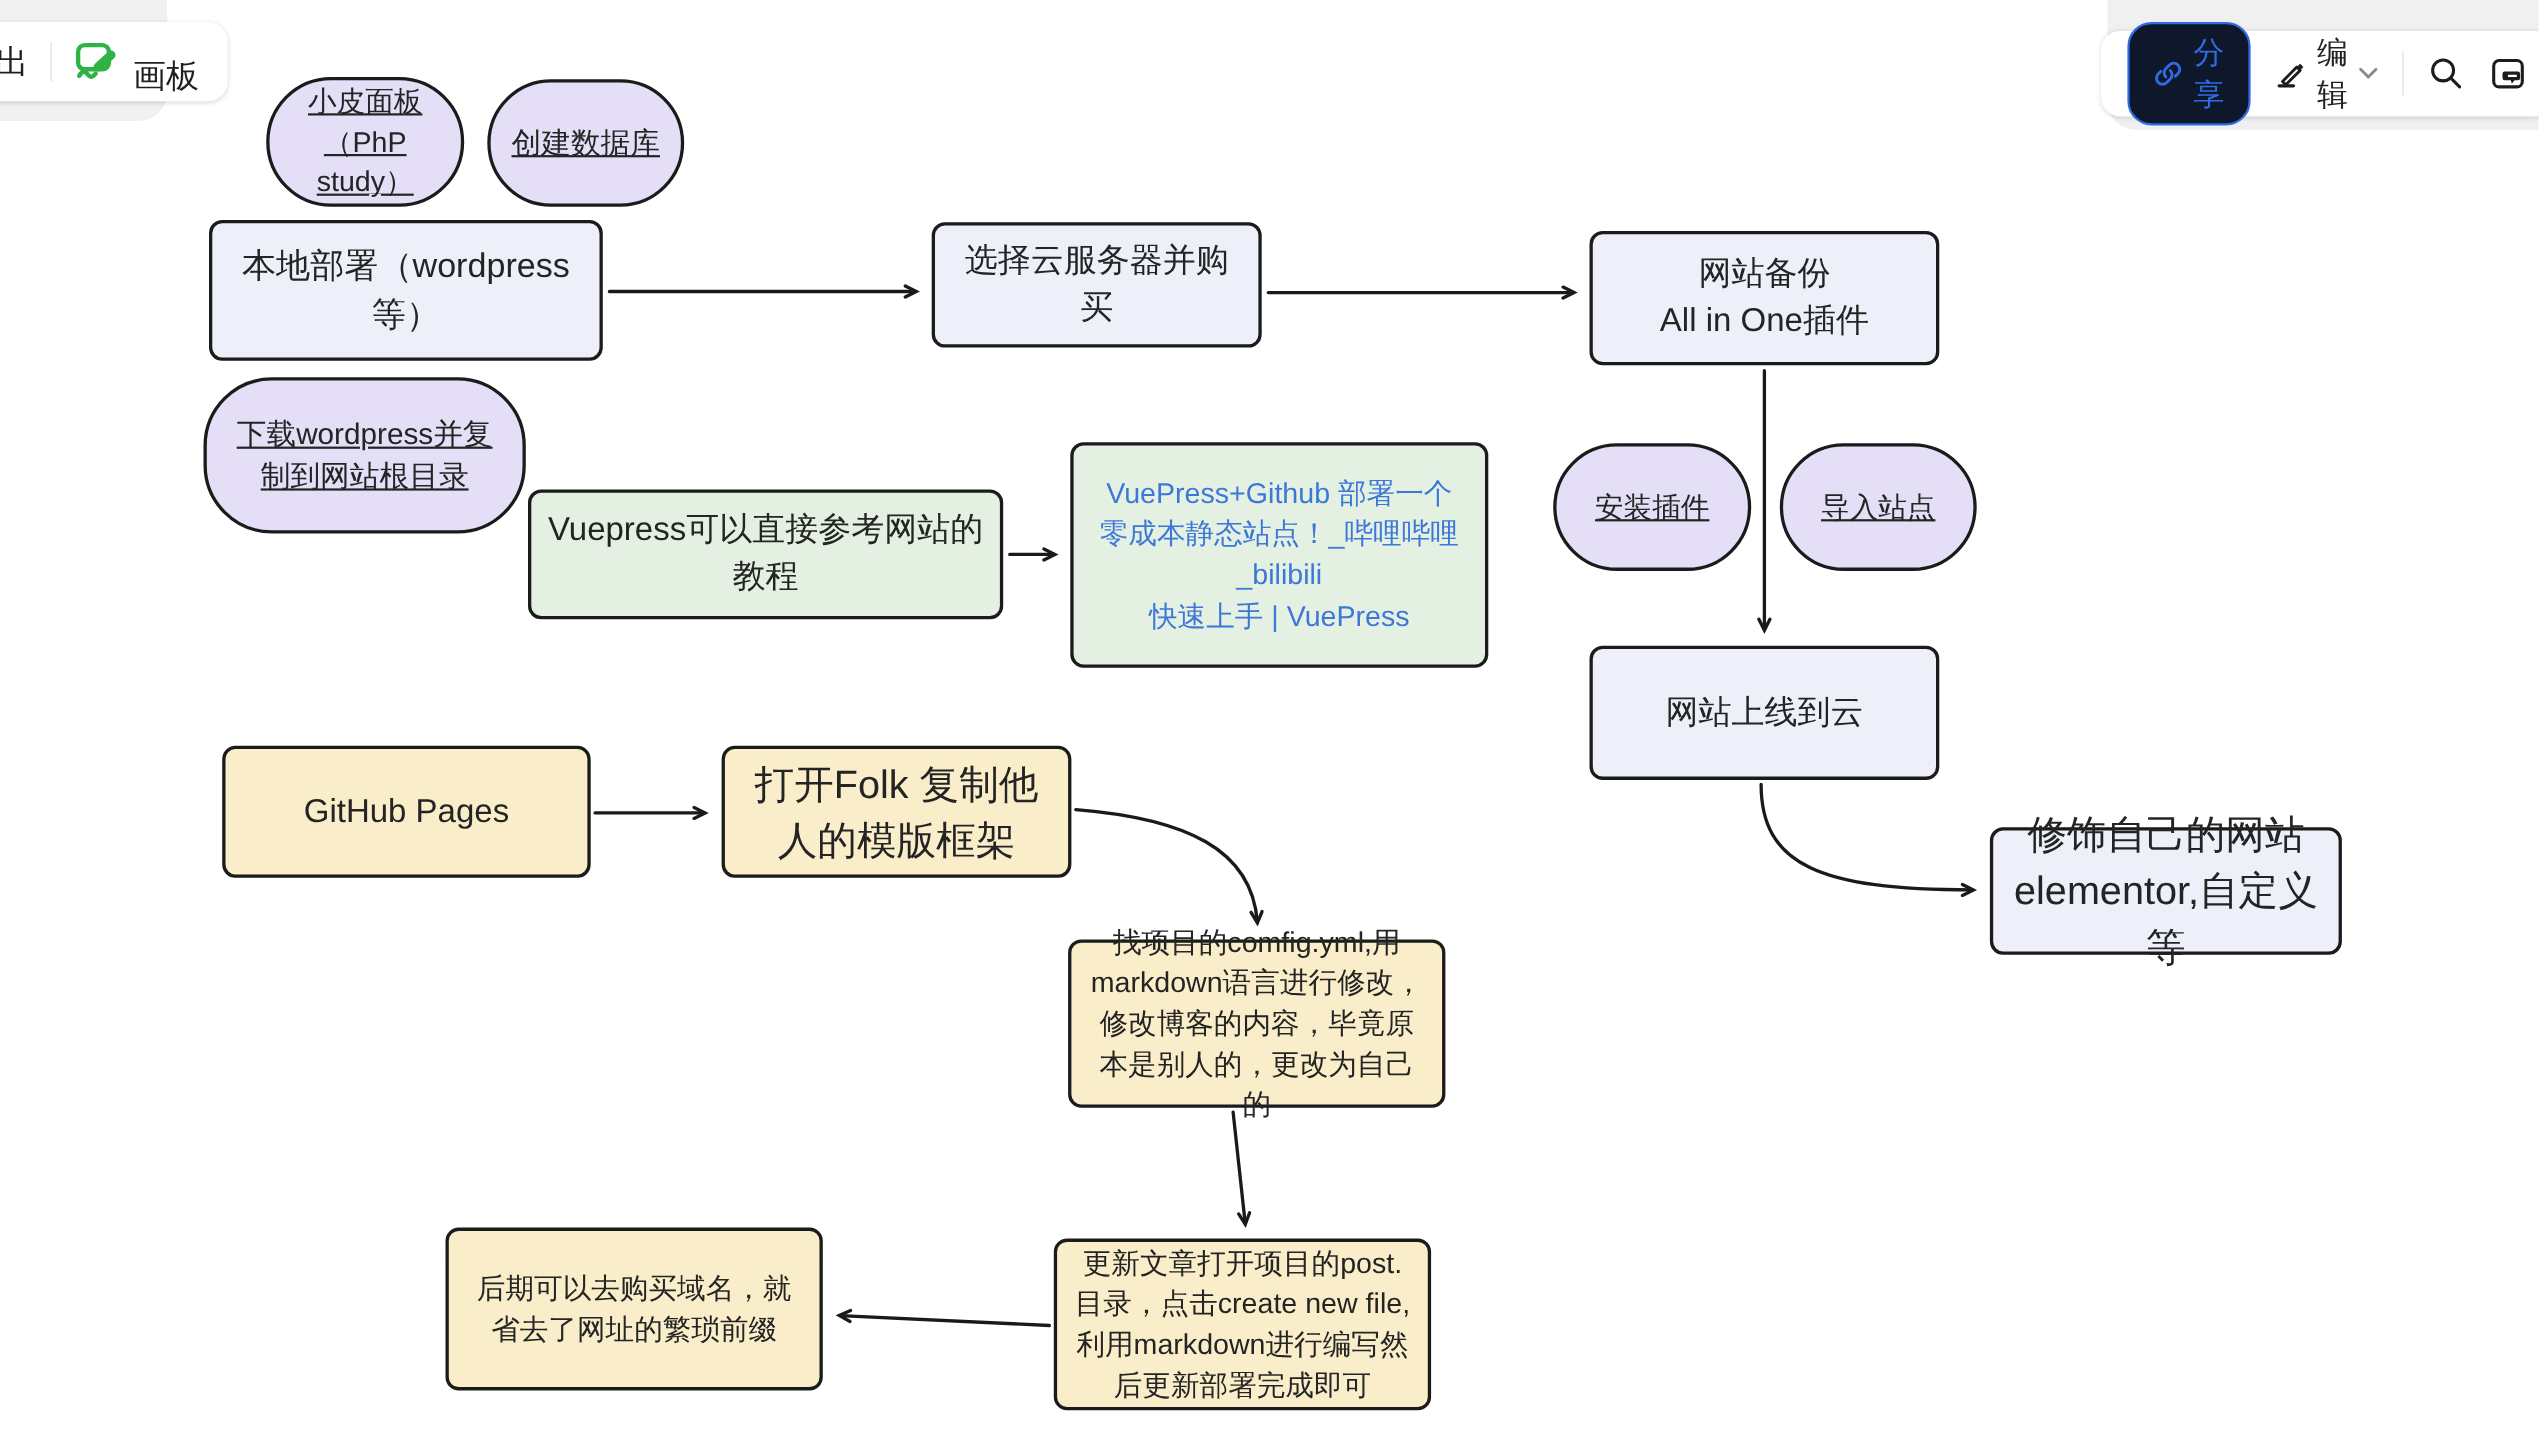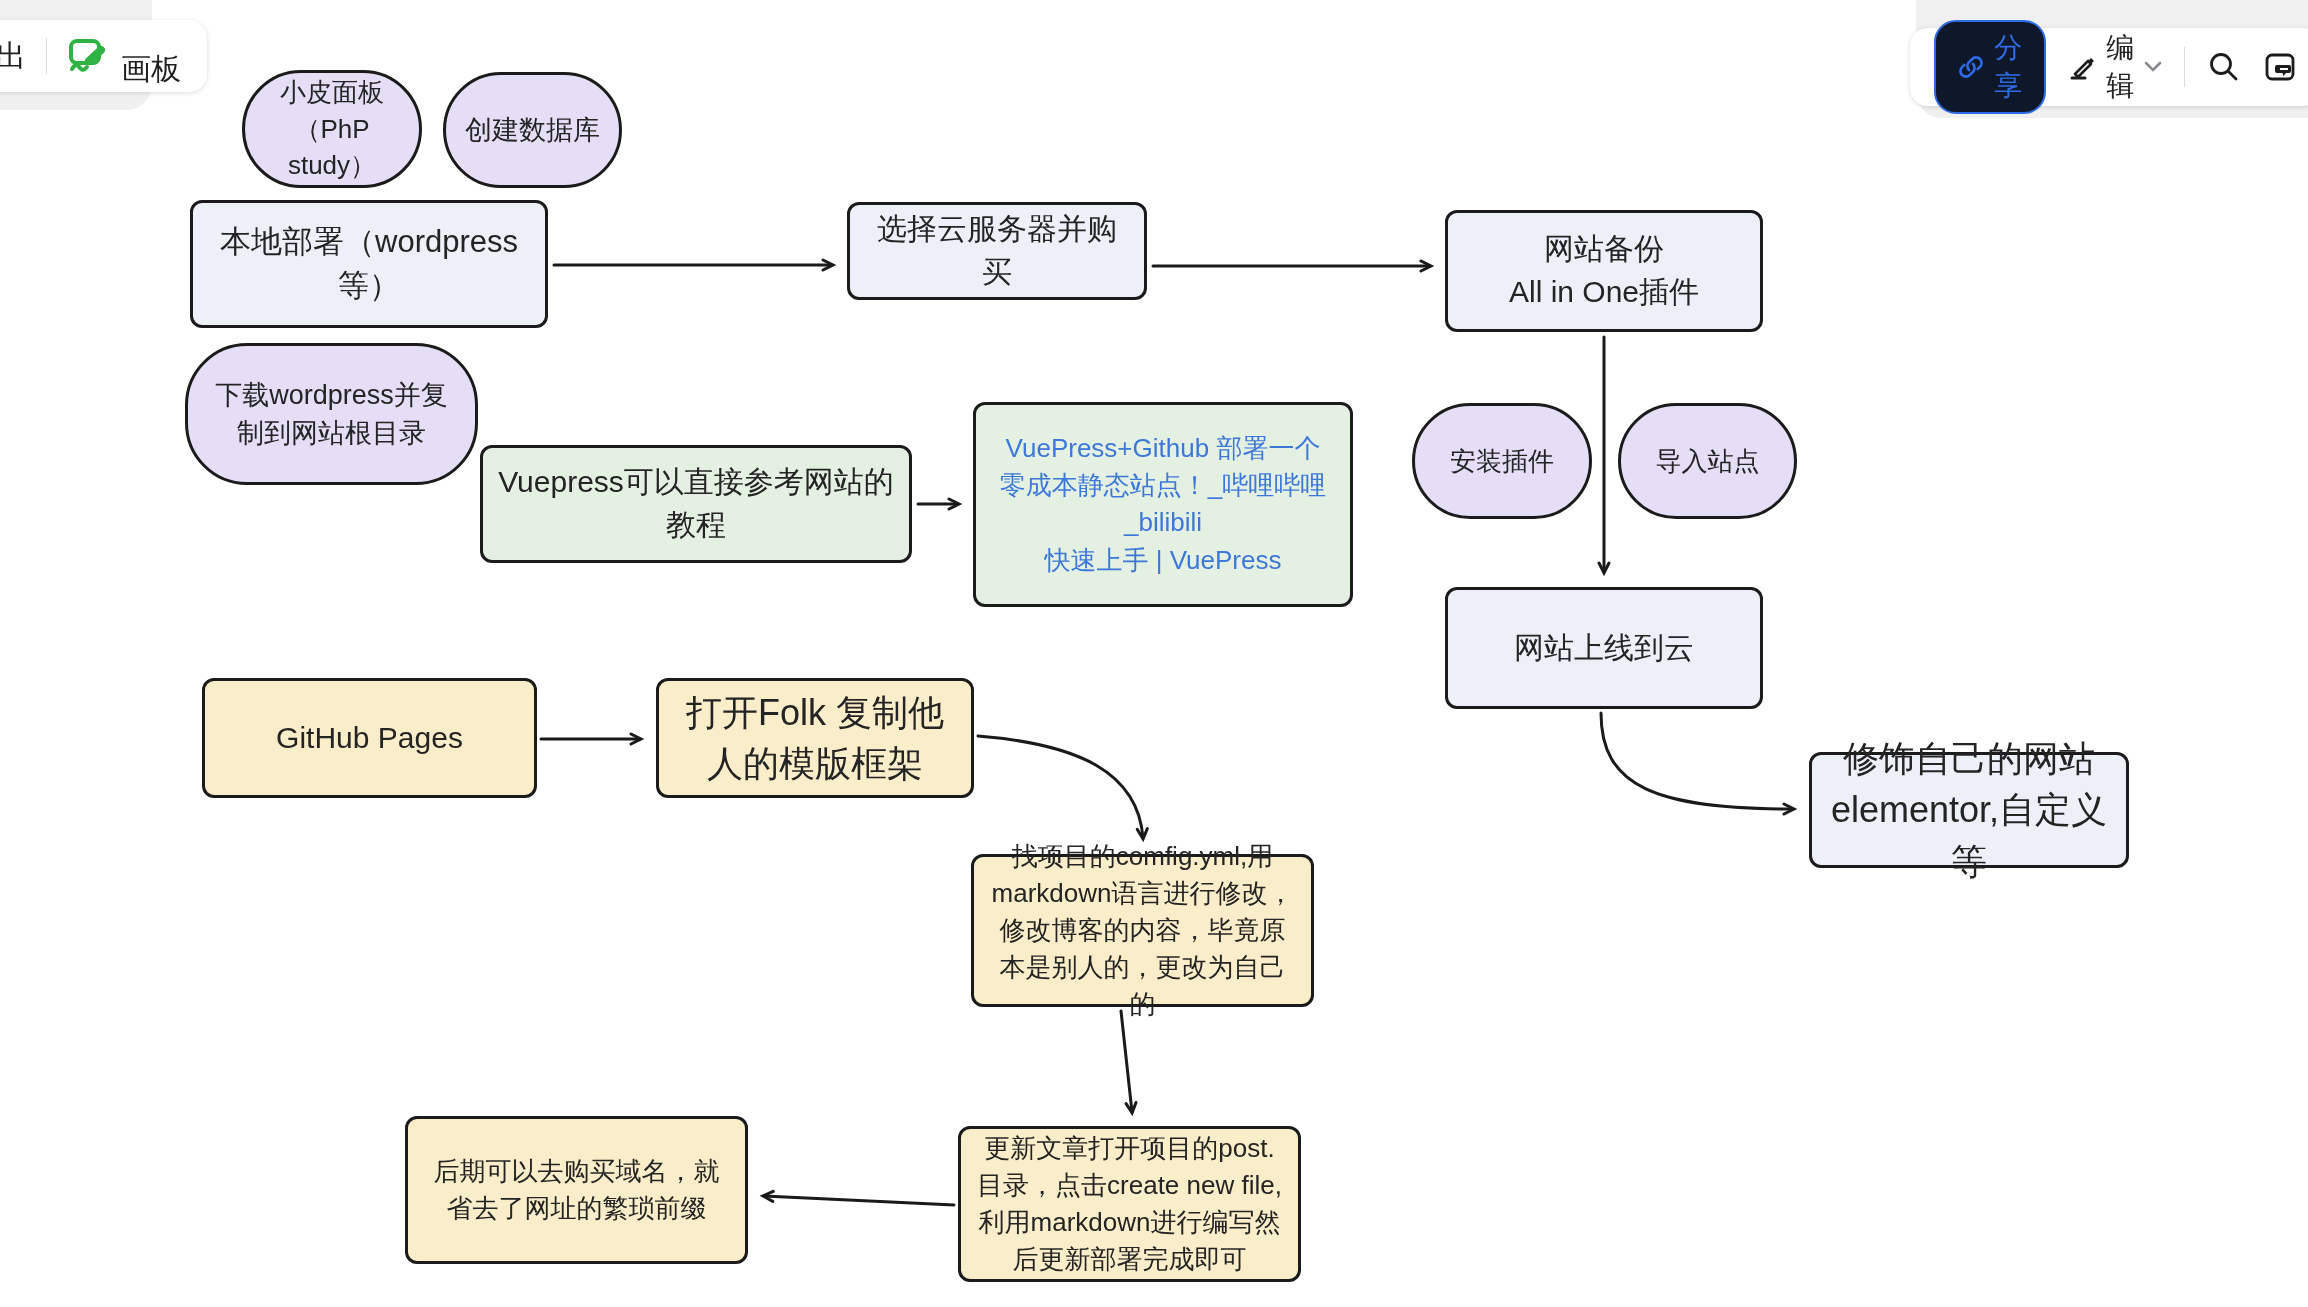--- a/index.html
+++ b/index.html
@@ -25,21 +25,21 @@
   .edit-group{display:flex;align-items:center;gap:10px;font-size:28px;color:#222;}
   .tb-div{width:1px;height:40px;background:#dcdcdf;}
   .icon-btn{display:flex;align-items:center;justify-content:center;}
 
   
   .node{position:absolute;display:flex;flex-direction:column;align-items:center;justify-content:center;
         text-align:center;border:3px solid var(--border,#1B1B1B);box-sizing:border-box;
         line-height:1.42;padding:8px 14px;color:#242424;}
   .rect{border-radius:12px;}
   .stadium{border-radius:62px;}
-  .purple{background:var(--purple,#E4DEF6);}
+  .purple{background:var(--purple,#E4DEF6);text-decoration:underline;}
   .blue{background:var(--blue,#EDF0F9);}
   .green{background:var(--green,#E4F1E2);}
   .yellow{background:var(--yellow,#FAEDC9);}
   .fs26{font-size:26px;}
   .fs27{font-size:27px;}
   .fs28{font-size:36px;}
   .fs30{font-size:30px;}
   .fs31{font-size:31px;}
   .link{color:var(--link,#3D78D8);cursor:pointer;}
   .link + .link{margin-top:2px;}
@@ -136,21 +136,21 @@
   </div>
 
   <div class="node rect blue fs31" style="left:190px;top:200px;width:358px;height:128px;">
     <span>本地部署（wordpress等）</span>
   </div>
 
   <div class="node stadium purple fs27" style="left:443px;top:72px;width:179px;height:116px;">
     <span>创建数据库</span>
   </div>
 
-  <div class="node rect blue fs30" style="left:847px;top:202px;width:300px;height:98px;">
+  <div class="node rect blue fs30" style="left:847px;top:202px;width:300px;height:114px;">
     <span>选择云服务器并购买</span>
   </div>
 
   <div class="node rect blue fs30" style="left:1445px;top:210px;width:318px;height:122px;">
     <span>网站备份</span>
     <span>All in One插件</span>
   </div>
 
   <div class="node stadium purple fs27" style="left:185px;top:343px;width:293px;height:142px;padding:10px 24px;">
     <span>下载wordpress并复制到网站根目录</span>

